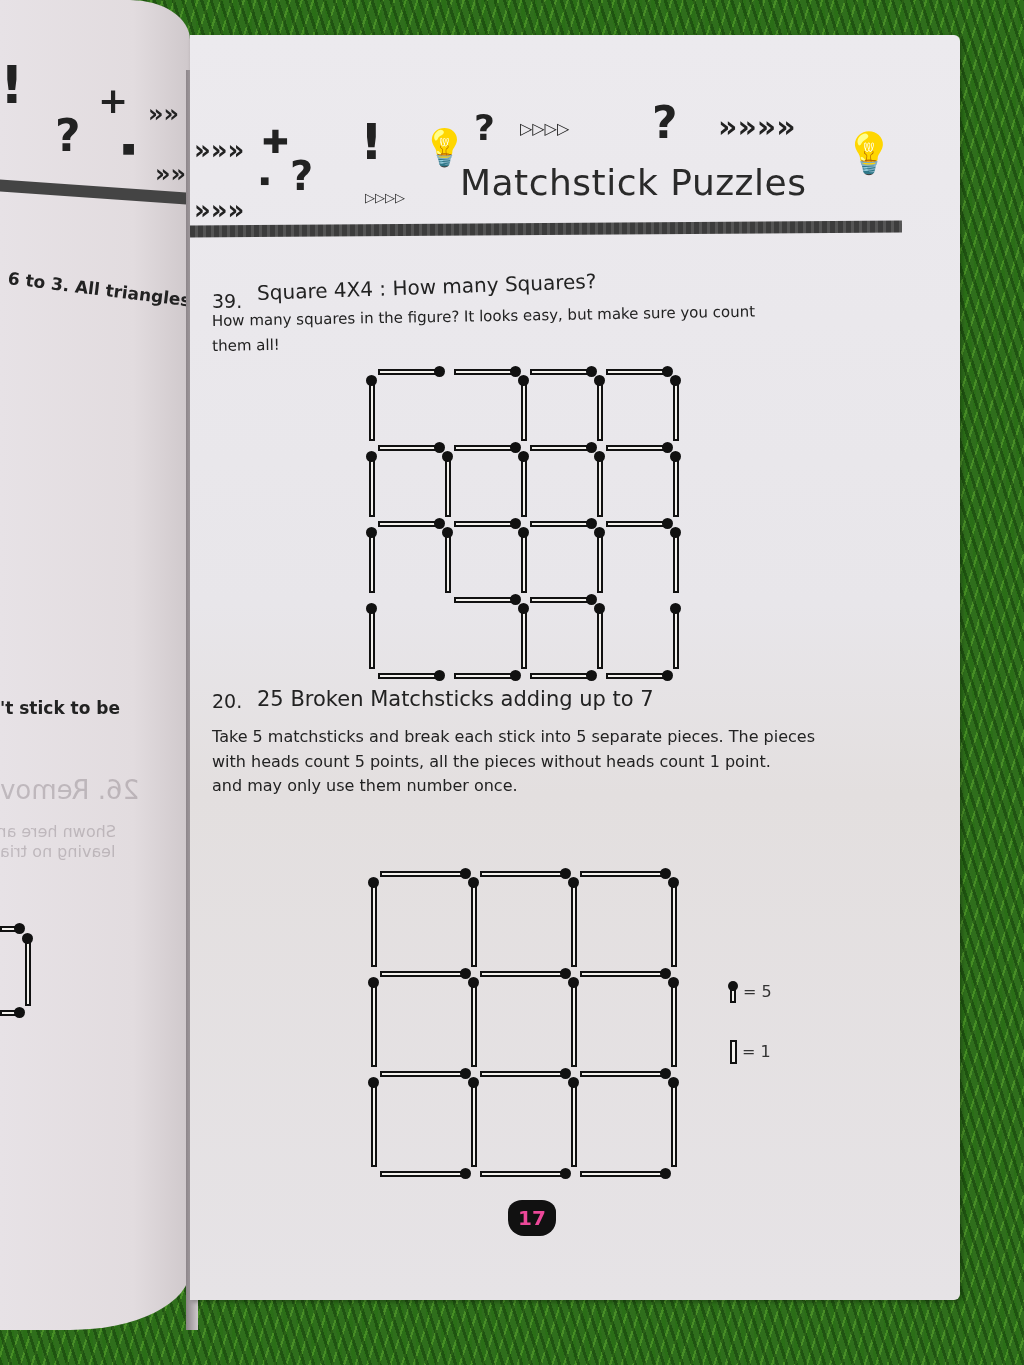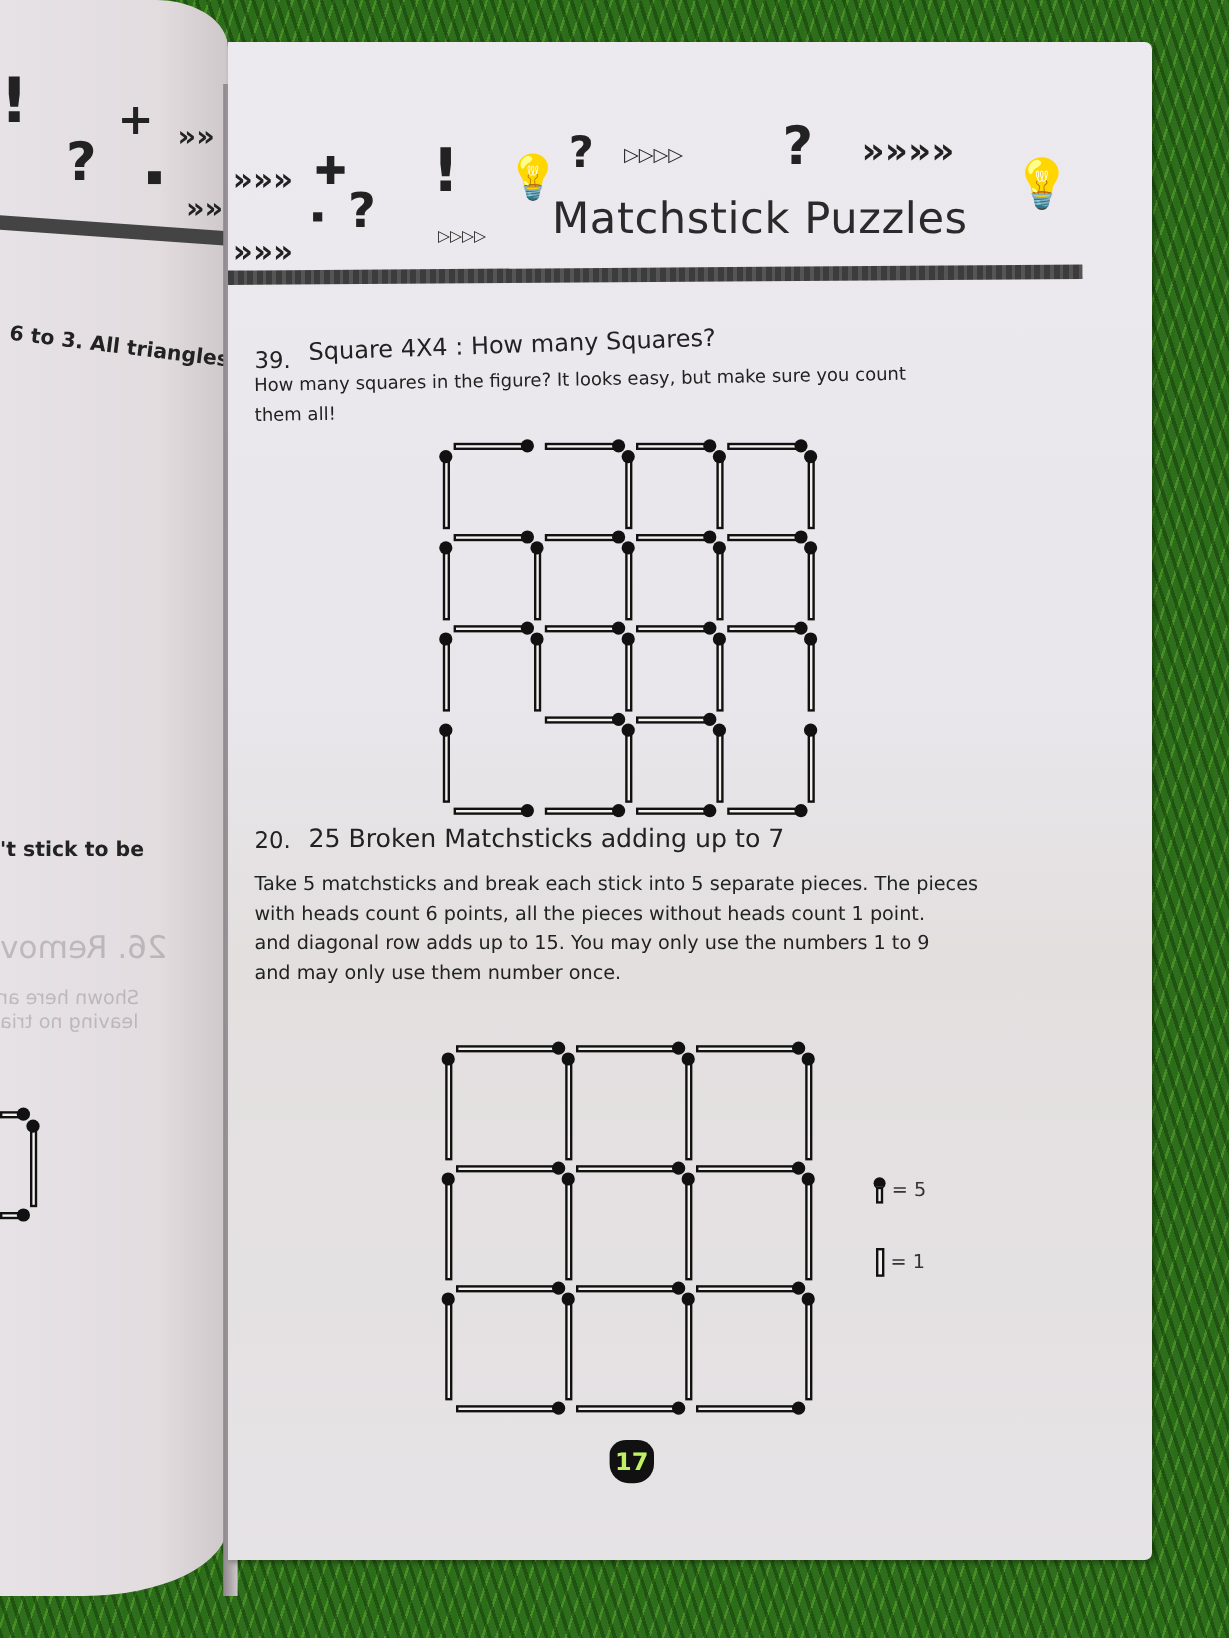--- a/index.html
+++ b/index.html
@@ -53,22 +53,22 @@
   .q-title { position:absolute; color:#222; font-size:20px; white-space:nowrap; }
   .body-text { position:absolute; color:#222; font-size:16px; line-height:24.5px; }
   
   .grid { position:absolute; }
   .stick-h, .stick-v { position:absolute; background:#f4f2ee; border:2px solid #111; box-sizing:border-box; }
   .stick-h { height:6px; }
   .stick-v { width:6px; }
   .head { position:absolute; width:11px; height:11px; border-radius:50%; background:#111; }
   .legend { position:absolute; font-size:16px; color:#333; }
   .page-num {
-    position:absolute; left:318px; top:1165px; width:37px; height:36px;
-    background:#111; color:#bef264; font-weight:bold; font-size:20px;
+    position:absolute; left:318px; top:1165px; width:48px; height:36px;
+    background:#111; color:#ec4899; font-weight:bold; font-size:20px;
     display:flex; align-items:center; justify-content:center;
     border-radius:14px 14px 16px 16px / 12px 12px 16px 16px;
   }
 </style>
 </head>
 <body>
 
 <div class="left-page">
   <div class="deco" style="left:0;top:55px;font-size:52px;">!</div>
   <div class="deco" style="left:98px;top:80px;font-size:36px;">+</div>
@@ -189,22 +189,21 @@
       <div class="stick-v" style="left: 225px; top: 238px; height: 62px;"></div>
       <div class="head" style="left: 222px; top: 234px;"></div>
       <div class="stick-v" style="left: 301px; top: 238px; height: 62px;"></div>
       <div class="head" style="left: 298px; top: 234px;"></div>
     </div>
 
   <div class="q-num" style="left:22px;top:655px;">20.</div>
   <div class="q-title" style="left:67px;top:652px;font-size:21px;">25 Broken Matchsticks adding up to 7</div>
   <div class="body-text" style="left:22px;top:690px;width:680px;">
     <div>Take 5 matchsticks and break each stick into 5 separate pieces. The pieces</div>
-    <div>with heads count 6 points, all the pieces without heads count 1 point.</div>
-    <div>and diagonal row adds up to 15. You may only use the numbers 1 to 9</div>
+    <div>with heads count 5 points, all the pieces without heads count 1 point.</div>
     <div>and may only use them number once.</div>
   </div>
 
   <div class="grid" id="grid3" style="left:184px;top:836px;width:310px;height:300px;">
       <div class="stick-h" style="left: 6px; top: 0px; width: 86px;"></div>
       <div class="head" style="left: 86px; top: -3px;"></div>
       <div class="stick-h" style="left: 106px; top: 0px; width: 86px;"></div>
       <div class="head" style="left: 186px; top: -3px;"></div>
       <div class="stick-h" style="left: 206px; top: 0px; width: 86px;"></div>
       <div class="head" style="left: 286px; top: -3px;"></div>

